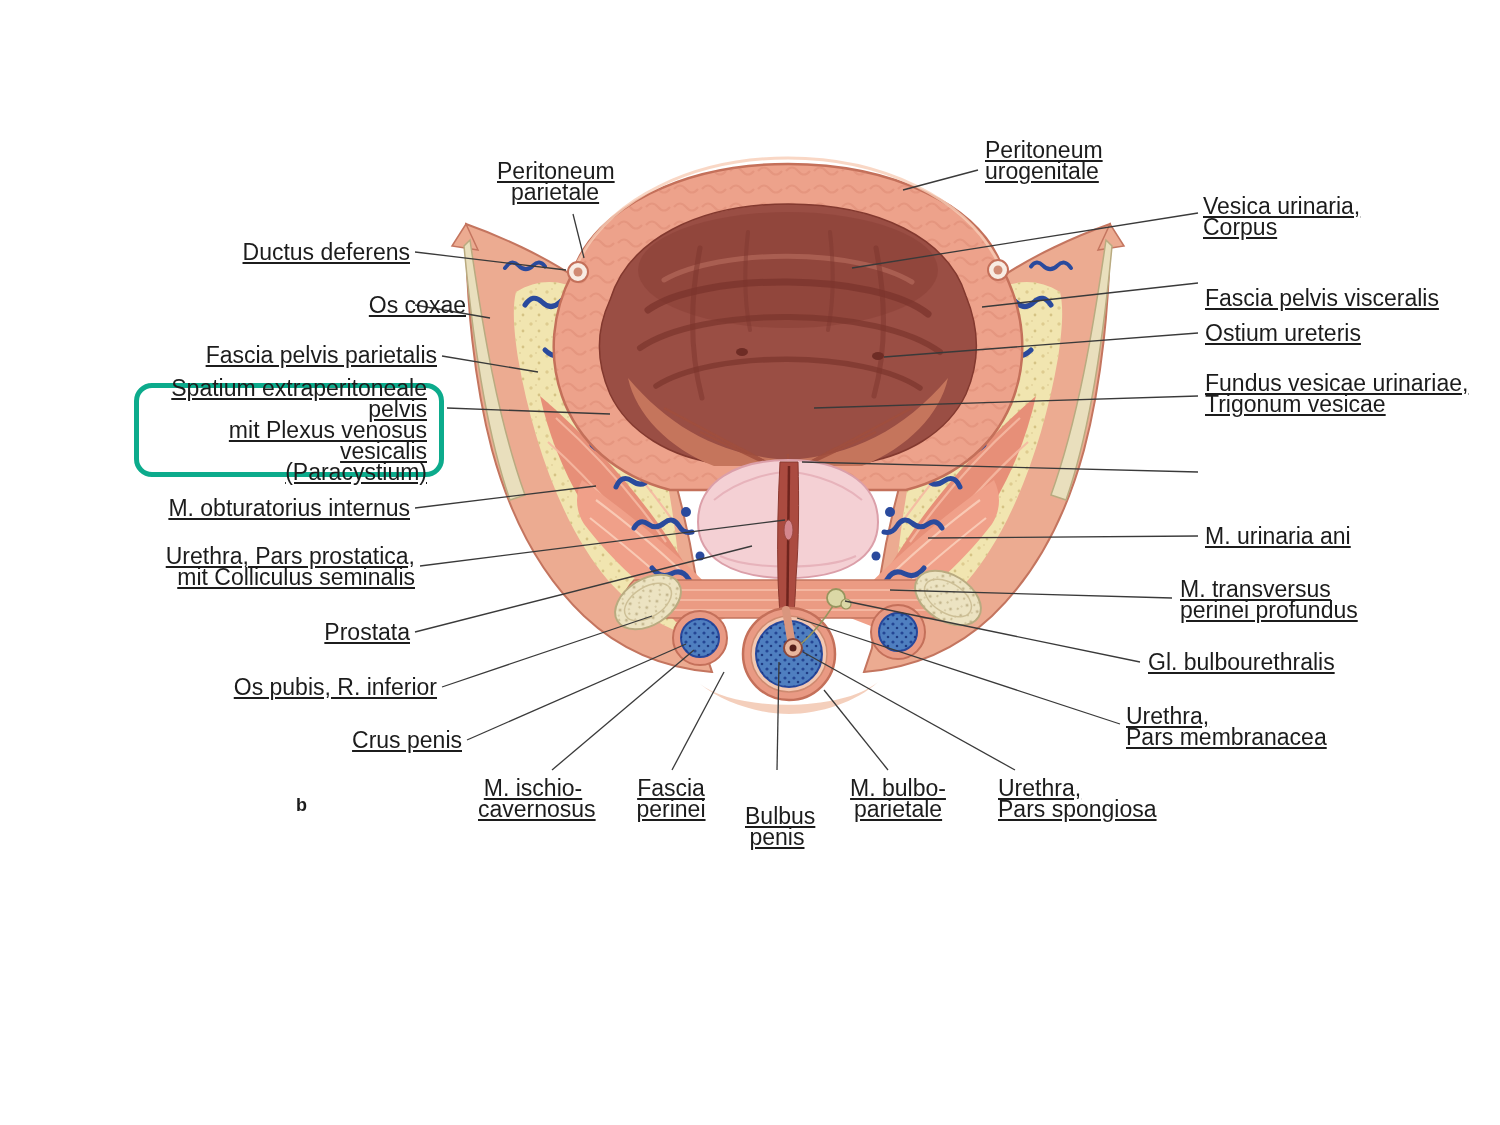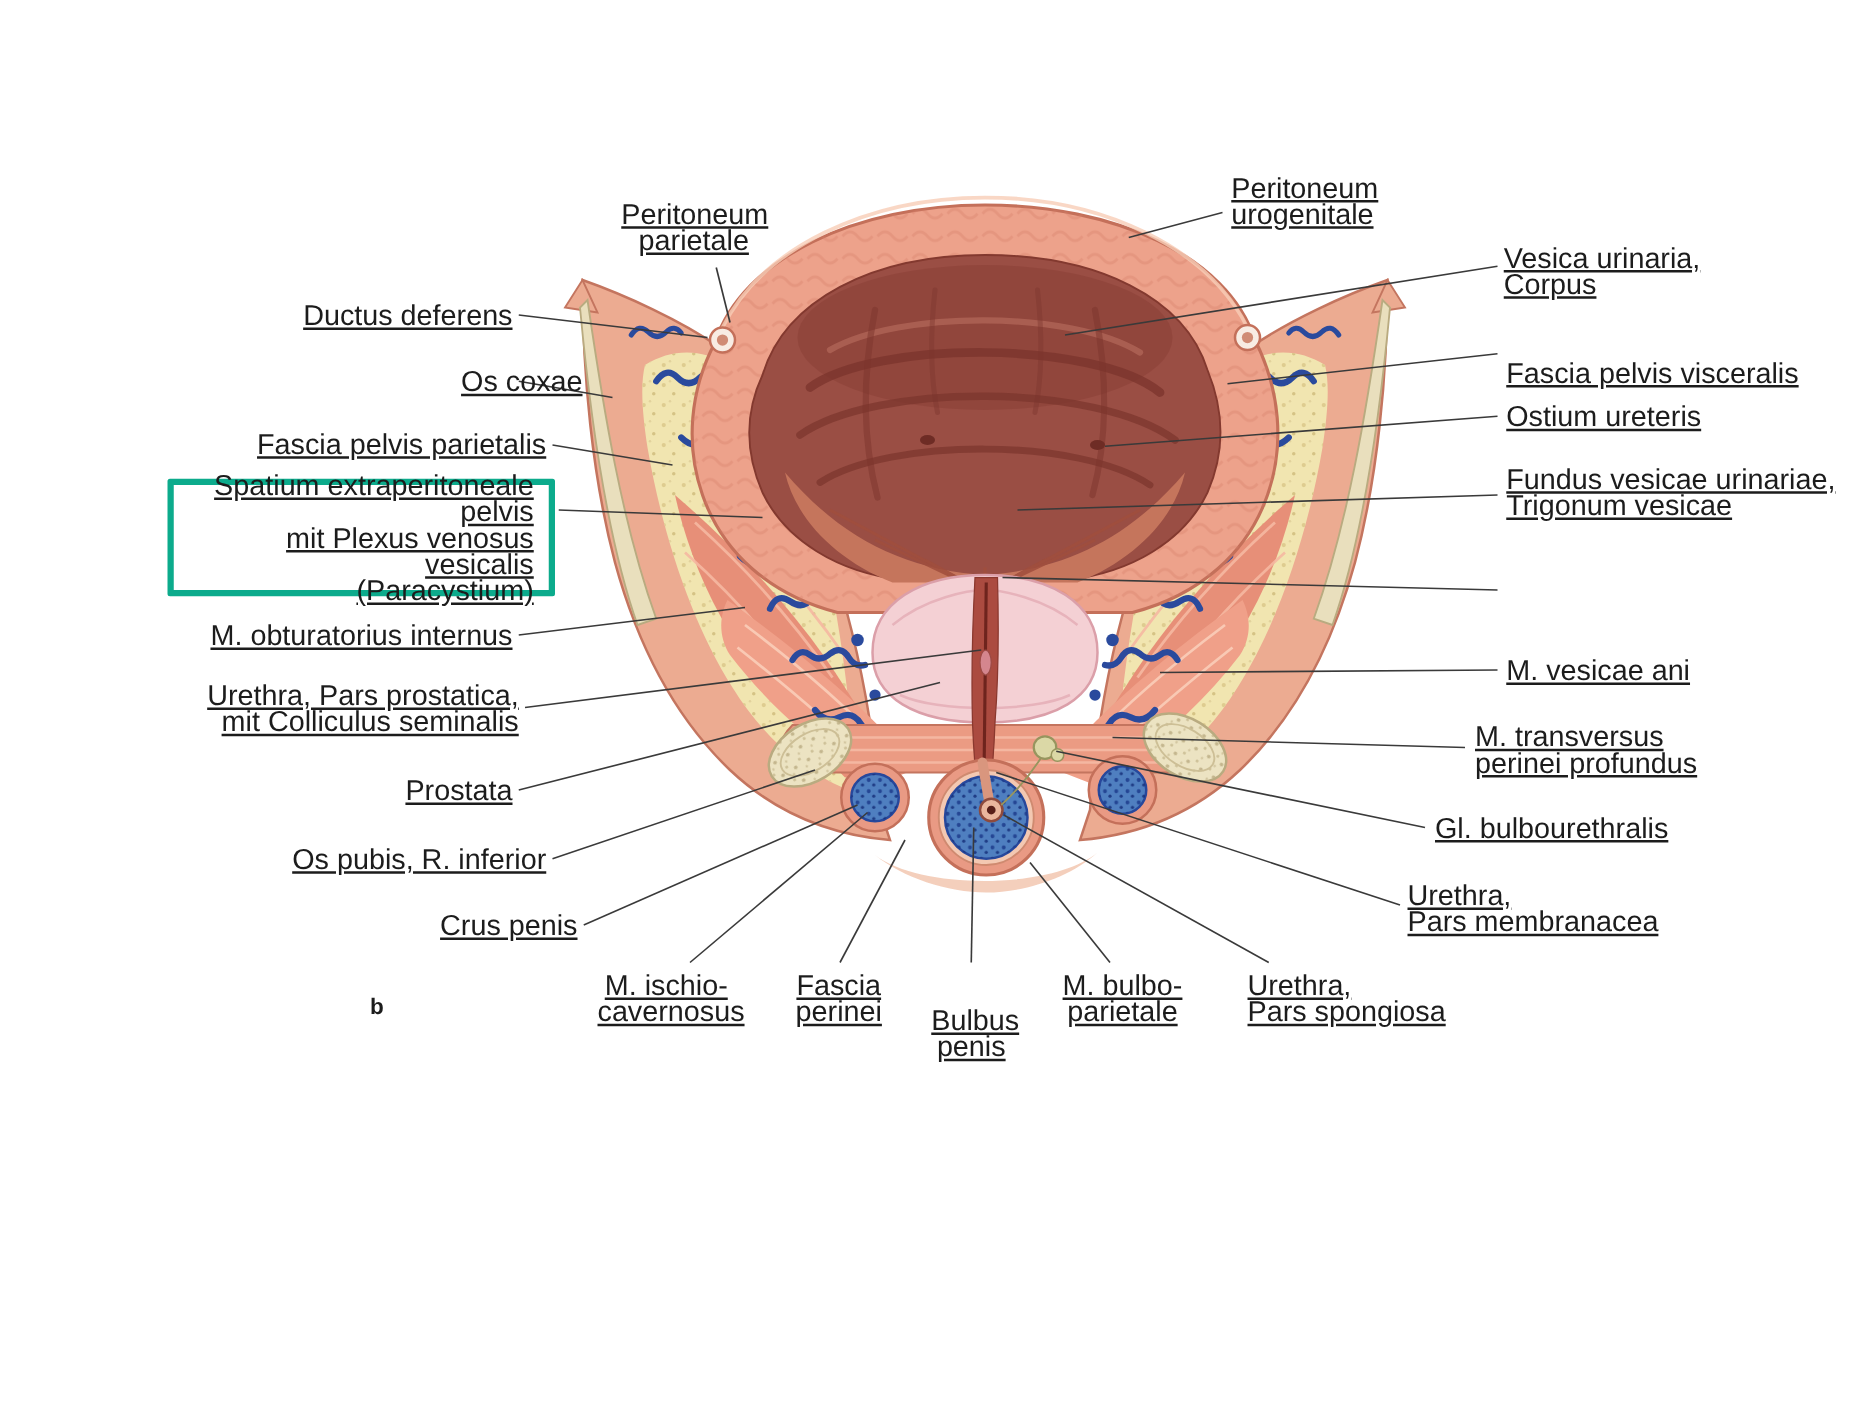--- a/index.html
+++ b/index.html
@@ -4,21 +4,21 @@
 <style>
   html,body{margin:0;padding:0;background:#ffffff;}
   .stage{position:relative;width:1500px;height:1125px;background:#fff;overflow:hidden;
          font-family:"Liberation Sans",sans-serif;}
   .stage svg{position:absolute;left:0;top:0;}
   .lbl{position:absolute;font-size:23px;line-height:21px;color:#1c1c1c;white-space:pre-line;text-decoration:underline;}
   .ra{text-align:right;}
   .ca{text-align:center;}
   .panel-letter{position:absolute;font-size:18px;font-weight:bold;color:#1c1c1c;}
   .highlight-box{position:absolute;left:134px;top:383px;width:310px;height:94px;
-        border:5px solid var(--hl,#0cab8c);border-radius:2px;box-sizing:border-box;
+        border:5px solid var(--hl,#0cab8c);border-radius:18px;box-sizing:border-box;
         display:flex;align-items:center;justify-content:flex-end;padding:0 12px 0 8px;}
   .highlight-box .lbl{position:static;}
 </style>
 </head>
 <body>
 
 <div class="stage">
 
 <svg width="1500" height="1125" viewBox="0 0 1500 1125">
   <defs>
@@ -306,20 +306,20 @@
 <div class="panel-letter" style="left:296px;top:795px;">b</div>
 
 <div class="lbl" style="left:985px;top:140px;">Peritoneum
 urogenitale</div>
 <div class="lbl" style="left:1167px;top:196px;margin-left:36px;">Vesica urinaria,
 Corpus</div>
 <div class="lbl" style="left:1205px;top:273px;margin-top:15px;">Fascia pelvis visceralis</div>
 <div class="lbl" style="left:1205px;top:323px;">Ostium ureteris</div>
 <div class="lbl" style="left:1205px;top:373px;">Fundus vesicae urinariae,
 Trigonum vesicae</div>
-<div class="lbl" style="left:1205px;top:526px;">M. vesicae ani</div>
+<div class="lbl" style="left:1205px;top:526px;">M. urinaria ani</div>
 <div class="lbl" style="left:1180px;top:579px;">M. transversus
 perinei profundus</div>
 <div class="lbl" style="left:1148px;top:652px;">Gl. bulbourethralis</div>
 <div class="lbl" style="left:1126px;top:706px;">Urethra,
 Pars membranacea</div>
 
 </div>
 
 </body></html>

